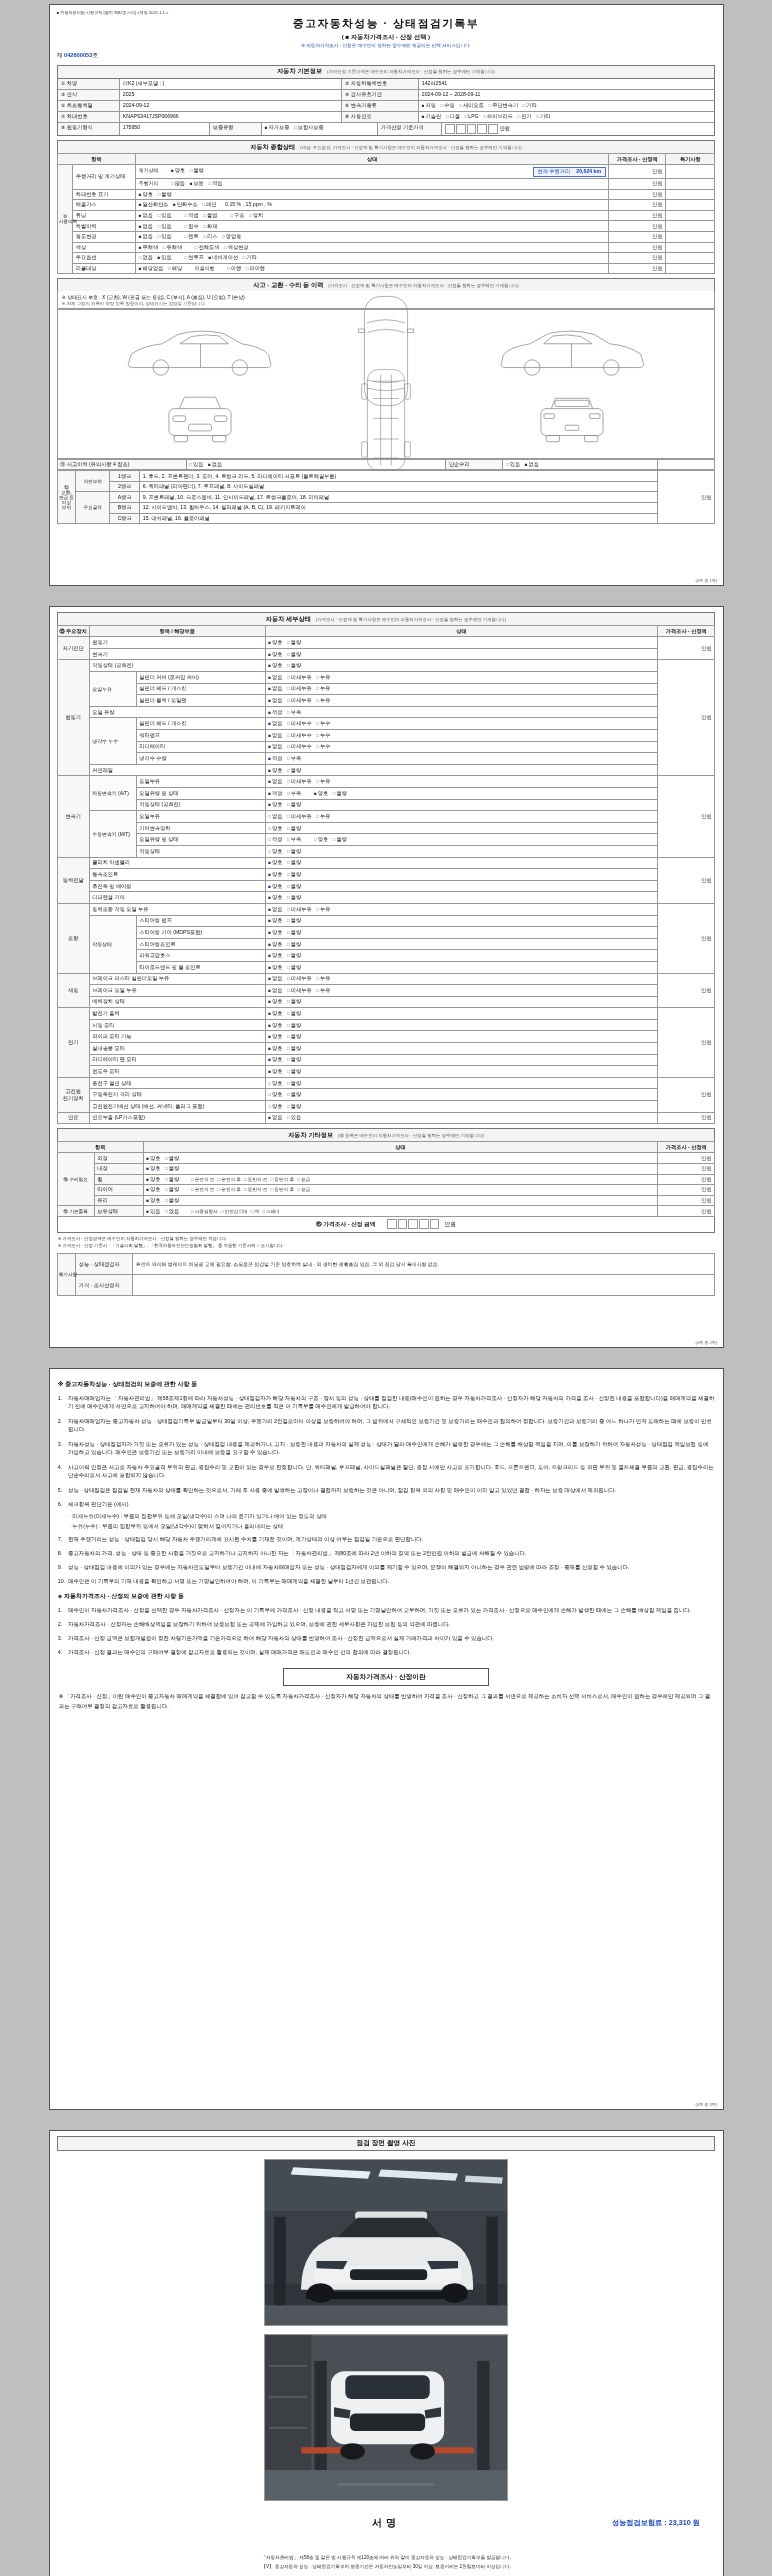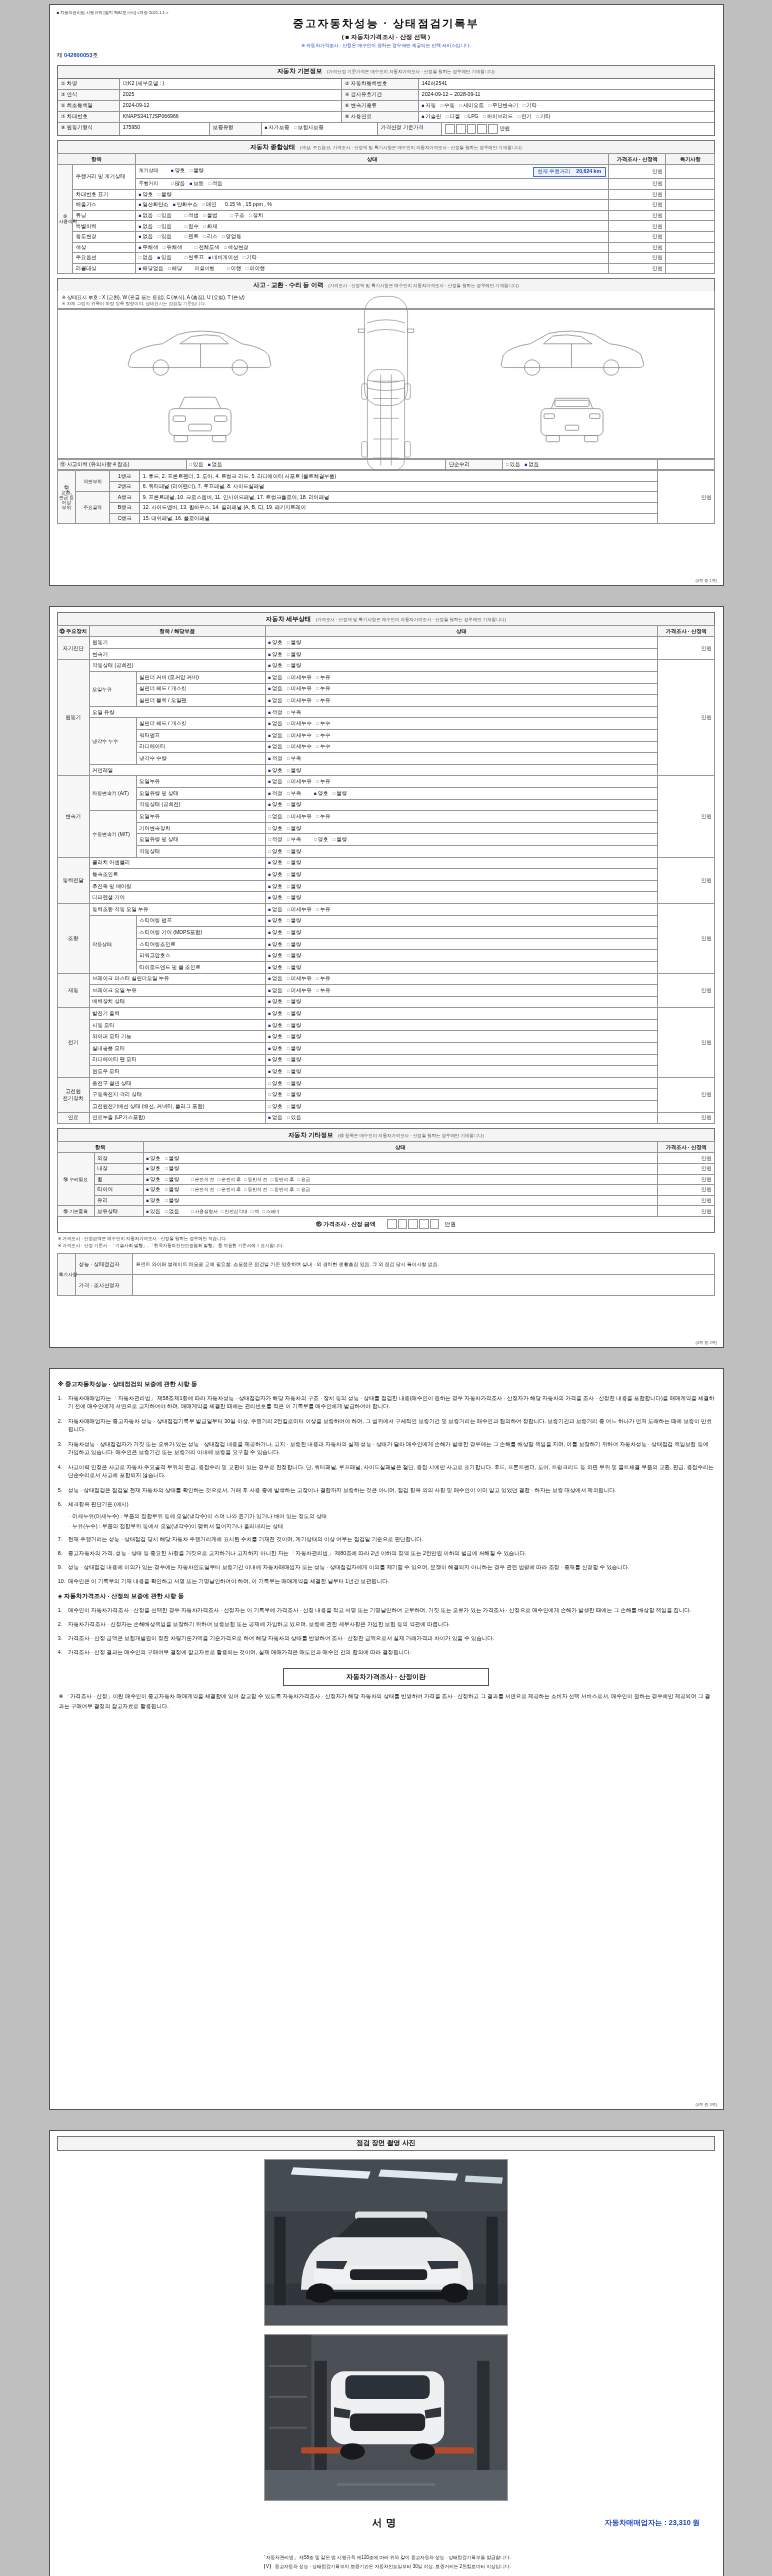--- a/index.html
+++ b/index.html
@@ -774,21 +774,21 @@
         <ellipse cx="170" cy="226" rx="24" ry="16" fill="#17191c"></ellipse>
         <ellipse cx="306" cy="226" rx="24" ry="16" fill="#17191c"></ellipse>
         <rect y="262" width="470" height="58" fill="#595f66"></rect>
         <line x1="140" y1="290" x2="330" y2="290" stroke="#6a7078" stroke-width="5"></line>
       </svg>
     </div>
 
     <div class="sign-box">
       <span class="sign-label">서명</span>
       <span class="premium">
-        <span>자동차매매업자는 :</span>
+        <span>성능점검보험료 :</span>
         <span>23,310 원</span>
       </span>
     </div>
 
     <div class="footer-lines">
       <div>「자동차관리법」 제58조 및 같은 법 시행규칙 제120조에 따라 위와 같이 중고자동차 성능 · 상태점검기록부를 발급합니다.</div>
       <div>【V】 중고자동차 성능 · 상태점검기록부의 보증기간은 자동차인도일부터 30일 이상, 보증거리는 2천킬로미터 이상입니다.</div>
     </div>
   </div>
 

